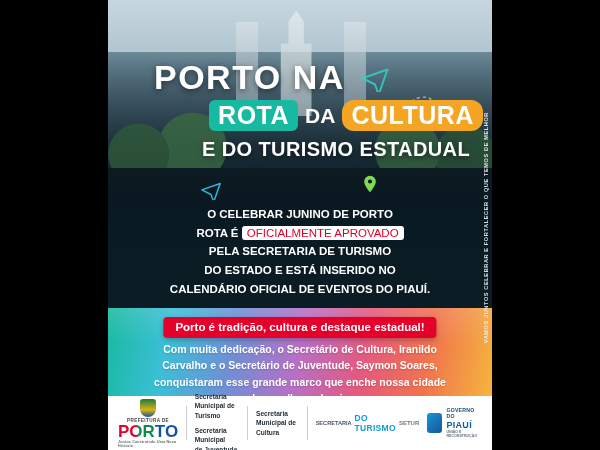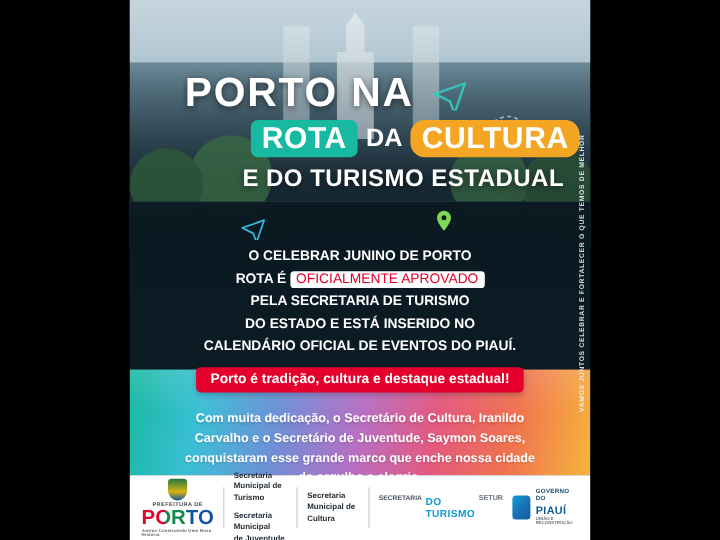--- a/index.html
+++ b/index.html
@@ -136,21 +136,21 @@
   
   .band {
     position: absolute; left: 0; top: 308px; width: 100%; height: 88px;
     background: linear-gradient(100deg,#17b9a0 0%, #3bbfd6 16%, #6f8fd6 33%, #b86fc4 50%, #e4597f 66%, #f0724f 82%, #f5b53c 100%);
   }
   .band::after {
     content: ""; position: absolute; left: 0; right: 0; top: 0; bottom: 0;
     background: linear-gradient(180deg, rgba(255,255,255,.12), rgba(255,255,255,0) 40%);
   }
   .pill {
-    position: absolute; left: 50%; top: 306px; transform: translateX(-50%);
+    position: absolute; left: 50%; top: 317px; transform: translateX(-50%);
     background: #e4002b; color: #fff;
     font-size: 11.5px; font-weight: 800;
     padding: 4px 12px 5px; border-radius: 4px; white-space: nowrap;
     box-shadow: 0 2px 5px rgba(0,0,0,.25);
   }
   .body2 {
     position: absolute; left: 44px; top: 341px; width: 296px;
     text-align: center; color: #ffffff;
     font-size: 10.5px; font-weight: 700; line-height: 1.55;
     text-shadow: 0 1px 2px rgba(0,0,0,.18);
@@ -175,21 +175,21 @@
     background: linear-gradient(90deg,#e4002b 0%, #e4002b 32%, #0f8a4d 33%, #0f8a4d 62%, #1352a3 63%);
     -webkit-background-clip: text; background-clip: text; color: transparent;
   }
   .logo-porto .slogan { font-size: 3.6px; color: #666; font-weight: 700; letter-spacing: .2px; }
 
   .sep { width: 1px; height: 34px; background: #c9ced3; }
 
   .sec-col { font-size: 6.6px; font-weight: 700; color: #1f2a33; line-height: 1.45; }
   .sec-col .gap { display:block; height: 5px; }
 
-  .turismo { display: flex; gap: 3px; }
+  .turismo { display: flex; align-items: center; gap: 3px; }
   .turismo .t1 { font-size: 5.6px; color: #4a5560; font-weight: 700; }
   .turismo .t2 { font-size: 8.5px; color: #0f9bd7; font-weight: 800; letter-spacing: .3px; }
   .turismo .t3 { font-size: 6px; color: #6b7680; font-weight: 700; }
 
   .gov {
     margin-left: auto;
     display: flex; align-items: center; gap: 4px;
   }
   .gov .mark {
     width: 20px; height: 20px; border-radius: 3px;

